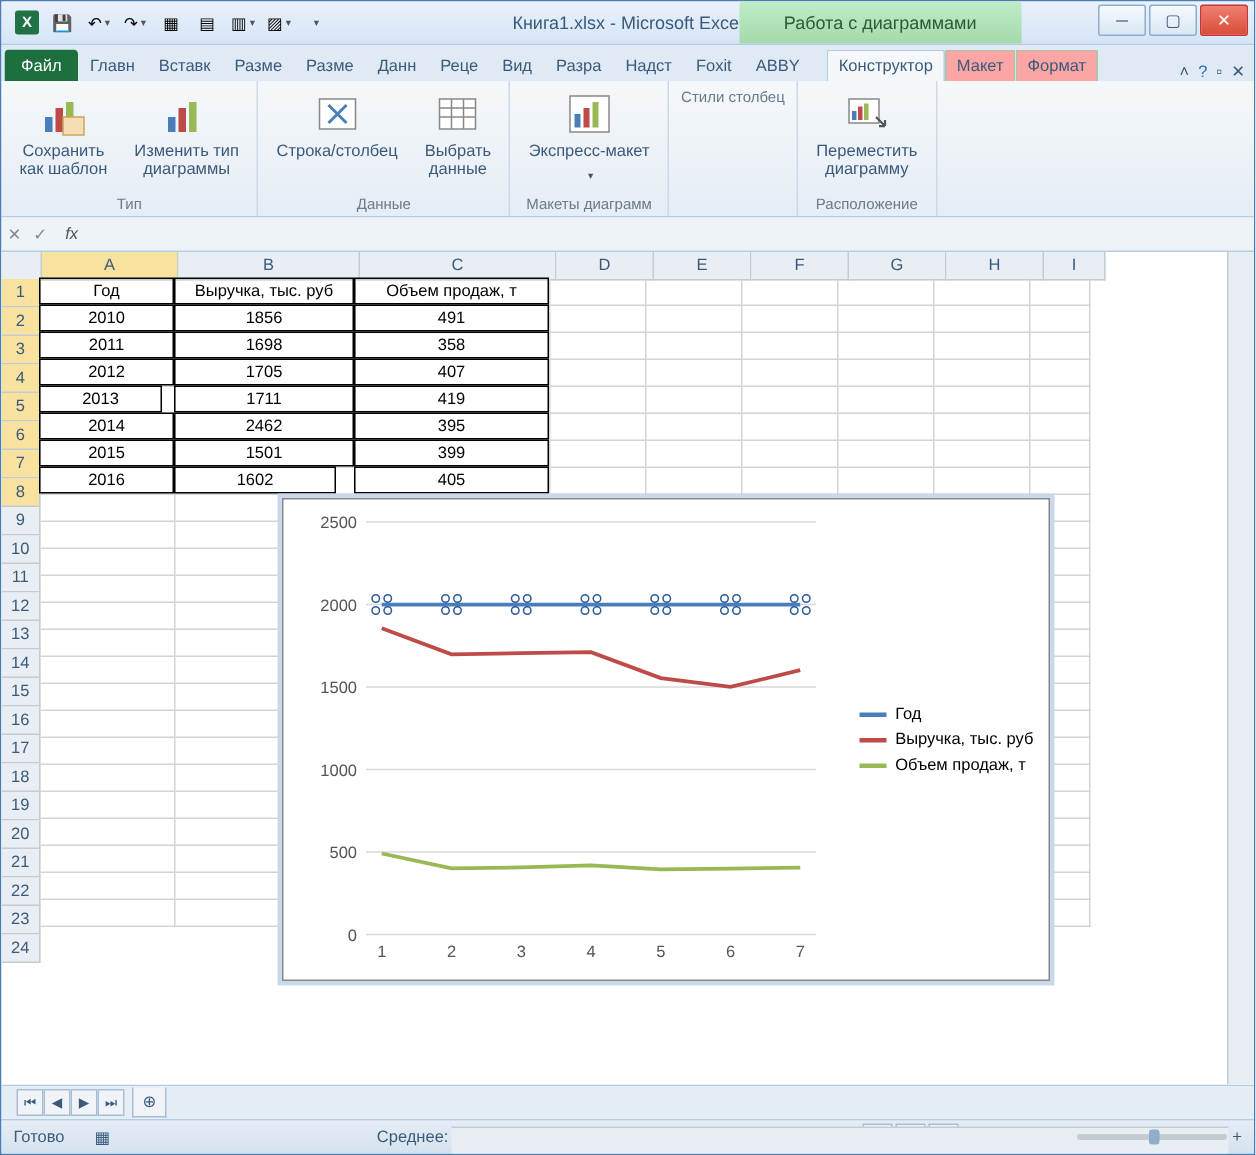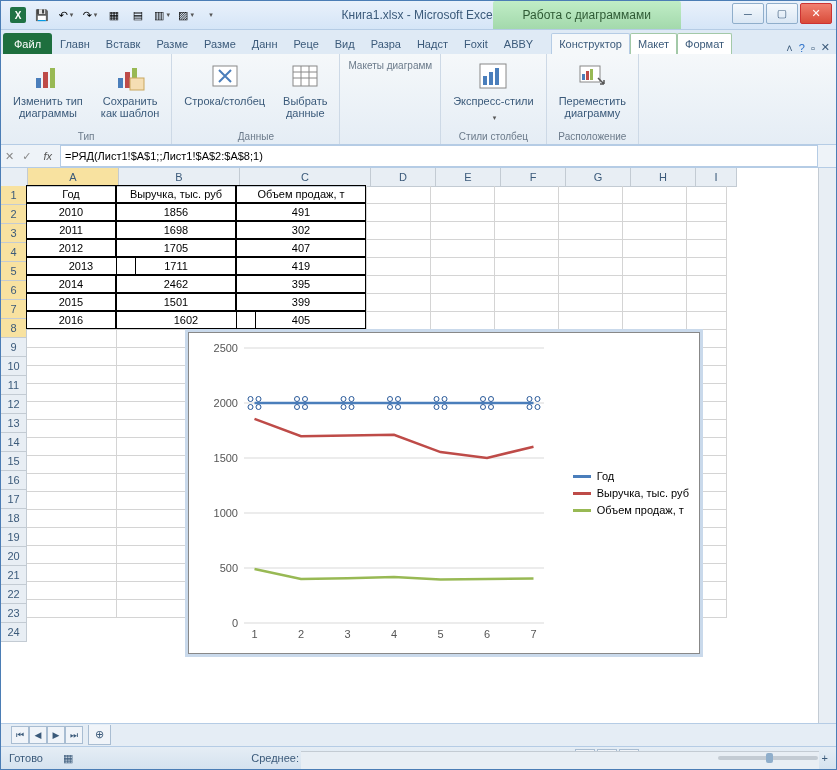--- a/index.html
+++ b/index.html
@@ -9,21 +9,21 @@
 .qat-btn{width:22px;height:22px;display:flex;align-items:center;justify-content:center;border-radius:2px}
 .excel-icon{width:16px;height:16px;background:#207245;color:#fff;font-weight:bold;font-size:10px;display:flex;align-items:center;justify-content:center;border-radius:2px}
 .title-text{position:absolute;left:50%;transform:translateX(-50%);color:#3b5a7a;font-size:12px}
 .chart-tools-hdr{position:absolute;right:155px;top:0;height:28px;padding:0 30px;background:linear-gradient(#c0edc6,#a3d9ac);color:#2e5a34;font-size:12px;display:flex;align-items:center;border-radius:2px 2px 0 0}
 .win-controls{position:absolute;right:4px;top:2px;display:flex;gap:2px}
 .win-btn{width:30px;height:19px;border:1px solid #8faecb;border-radius:2px;background:linear-gradient(#f5f9fd,#dae7f4);display:flex;align-items:center;justify-content:center;font-family:Arial;font-size:11px;color:#3b5a7a}
 .win-btn.close{background:linear-gradient(#f08070,#d94c3a);color:#fff;border-color:#c33}
 .ribbon-tabs{height:24px;background:#dfeaf5;display:flex;align-items:flex-end;padding-left:2px;border-bottom:0}
 .tab{padding:4px 7px;color:#3b5a7a;font-size:11px;cursor:pointer;border:1px solid transparent;border-bottom:none}
 .tab.file{background:#1e6f3e;color:#fff;border-radius:3px 3px 0 0;padding:4px 10px}
-.tab.chart-tab{background:#ffffff;border-color:#a3c9a8;border-radius:2px 2px 0 0}
+.tab.chart-tab{background:#fca5a5;border-color:#a3c9a8;border-radius:2px 2px 0 0}
 .tab.chart-tab.active{background:#f5f8fa;border-color:#b5cce5}
 .help-icons{margin-left:auto;display:flex;gap:6px;padding-right:6px;align-items:center;color:#3b5a7a}
 .ribbon{height:90px;background:linear-gradient(#f5f8fa,#e5edf5);border-bottom:1px solid #b5cce5;display:flex}
 .ribbon-group{border-right:1px solid #cdd9e6;padding:4px 8px 2px;display:flex;flex-direction:column;align-items:center;justify-content:space-between}
 .rg-items{display:flex;gap:10px;flex:1;align-items:flex-start}
 .rg-item{display:flex;flex-direction:column;align-items:center;gap:3px;text-align:center;font-size:11px;color:#3b5a7a;padding:2px 4px;border-radius:2px}
 .rg-icon{width:32px;height:32px;display:flex;align-items:center;justify-content:center}
 .rg-label{font-size:10px;color:#6b7a8a;padding-top:2px}
 .name-box-row{height:22px;display:flex;align-items:center;border-bottom:1px solid #b5cce5;background:#eef3f8}
 .name-box{width:120px;padding:0 6px;height:20px;border:1px solid #b5cce5;background:#fff;display:flex;align-items:center;margin-left:20px;font-size:11px}
@@ -120,34 +120,34 @@
 
   <div class="ribbon" id="ribbon">
       <div class="ribbon-group">
         <div class="rg-items">
           <div class="rg-item">
             <div class="rg-icon">
               <svg width="32" height="32">
                 <rect x="4" y="18" width="5" height="10" fill="#4a7ebb"></rect>
                 <rect x="11" y="12" width="5" height="16" fill="#be4b48"></rect>
                 <rect x="18" y="8" width="5" height="20" fill="#98b954"></rect>
+                <rect x="16" y="18" width="14" height="12" fill="#f5deb3" stroke="#c9a75e"></rect>
               </svg>
             </div>
-            <div>Изменить тип<br>диаграммы</div>
+            <div>Сохранить<br>как шаблон</div>
           </div>
           <div class="rg-item">
             <div class="rg-icon">
               <svg width="32" height="32">
                 <rect x="4" y="18" width="5" height="10" fill="#4a7ebb"></rect>
                 <rect x="11" y="12" width="5" height="16" fill="#be4b48"></rect>
                 <rect x="18" y="8" width="5" height="20" fill="#98b954"></rect>
-                <rect x="16" y="18" width="14" height="12" fill="#f5deb3" stroke="#c9a75e"></rect>
               </svg>
             </div>
-            <div>Сохранить<br>как шаблон</div>
+            <div>Изменить тип<br>диаграммы</div>
           </div>
         </div>
         <div class="rg-label">Тип</div>
       </div>
       <div class="ribbon-group">
         <div class="rg-items">
           <div class="rg-item">
             <div class="rg-icon">
               <svg width="32" height="32">
                 <rect x="4" y="6" width="24" height="20" fill="#fff" stroke="#888"></rect>
@@ -165,37 +165,37 @@
                 <line x1="12" y1="6" x2="12" y2="26" stroke="#888"></line>
                 <line x1="20" y1="6" x2="20" y2="26" stroke="#888"></line>
               </svg>
             </div>
             <div>Выбрать<br>данные</div>
           </div>
         </div>
         <div class="rg-label">Данные</div>
       </div>
       <div class="ribbon-group">
-        <div class="rg-label">Макеты диаграмм</div>
-      </div>
-      <div class="ribbon-group">
         <div class="rg-items">
           <div class="rg-item">
             <div class="rg-icon">
               <svg width="32" height="32">
                 <rect x="3" y="4" width="26" height="24" fill="#fff" stroke="#888"></rect>
                 <rect x="6" y="16" width="4" height="9" fill="#4a7ebb"></rect>
-                <rect x="12" y="12" width="4" height="13" fill="#4a7ebb"></rect>
-                <rect x="18" y="8" width="4" height="17" fill="#4a7ebb"></rect>
+                <rect x="12" y="12" width="4" height="13" fill="#be4b48"></rect>
+                <rect x="18" y="8" width="4" height="17" fill="#98b954"></rect>
               </svg>
             </div>
-            <div>Экспресс-стили</div>
+            <div>Экспресс-макет</div>
             <div><span class="drop-arrow">▾</span></div>
           </div>
         </div>
+        <div class="rg-label">Макеты диаграмм</div>
+      </div>
+      <div class="ribbon-group">
         <div class="rg-label">Стили столбец</div>
       </div>
       <div class="ribbon-group">
         <div class="rg-items">
           <div class="rg-item">
             <div class="rg-icon">
               <svg width="32" height="32">
                 <rect x="4" y="6" width="20" height="16" fill="#fff" stroke="#888"></rect>
                 <rect x="6" y="14" width="3" height="6" fill="#4a7ebb"></rect>
                 <rect x="10" y="11" width="3" height="9" fill="#be4b48"></rect>
@@ -207,23 +207,20 @@
           </div>
         </div>
         <div class="rg-label">Расположение</div>
       </div>
     </div>
 
   <div class="name-box-row">
     <span style="padding:0 4px;color:#888">✕</span>
     <span style="padding:0 4px;color:#888">✓</span>
     <span class="fx-label">fx</span>
-    <div class="formula-bar">
-        <span>=РЯД(Лист1!$A$1;;Лист1!$A$2:$A$8;1)</span>
-      </div>
   </div>
 
   <div class="grid-area">
     <div class="col-headers" id="col-headers">
       <div class="corner"></div>
     <div class="col-h sel" style="width: 90px;">A</div>
         <div class="col-h" style="width: 120px;">B</div>
         <div class="col-h" style="width: 130px;">C</div>
         <div class="col-h" style="width: 64px;">D</div>
         <div class="col-h" style="width: 64px;">E</div>
@@ -476,35 +473,35 @@
         <div class="cell" style="left: 660px; top: 396px; width: 40px;"></div>
         <div class="cell" style="left: 660px; top: 414px; width: 40px;"></div>
         <div class="cell bordered center" style="left: 0px; top: 0px; width: 90px;">Год</div>
         <div class="cell bordered center" style="left: 90px; top: 0px; width: 120px;">Выручка, тыс. руб</div>
         <div class="cell bordered center" style="left: 210px; top: 0px; width: 130px;">Объем продаж, т</div>
         <div class="cell bordered center" style="left: 0px; top: 18px; width: 90px;">2010</div>
         <div class="cell bordered center" style="left: 90px; top: 18px; width: 120px;">1856</div>
         <div class="cell bordered center" style="left: 210px; top: 18px; width: 130px;">491</div>
         <div class="cell bordered center" style="left: 0px; top: 36px; width: 90px;">2011</div>
         <div class="cell bordered center" style="left: 90px; top: 36px; width: 120px;">1698</div>
-        <div class="cell bordered center" style="left: 210px; top: 36px; width: 130px;">302</div>
+        <div class="cell bordered center" style="left: 210px; top: 36px; width: 130px;">358</div>
         <div class="cell bordered center" style="left: 0px; top: 54px; width: 90px;">2012</div>
         <div class="cell bordered center" style="left: 90px; top: 54px; width: 120px;">1705</div>
         <div class="cell bordered center" style="left: 210px; top: 54px; width: 130px;">407</div>
-        <div class="cell bordered center" style="left: 0px; top: 72px; width: 110px;">2013</div>
+        <div class="cell bordered center" style="left: 0px; top: 72px; width: 82px;">2013</div>
         <div class="cell bordered center" style="left: 90px; top: 72px; width: 120px;">1711</div>
         <div class="cell bordered center" style="left: 210px; top: 72px; width: 130px;">419</div>
         <div class="cell bordered center" style="left: 0px; top: 90px; width: 90px;">2014</div>
         <div class="cell bordered center" style="left: 90px; top: 90px; width: 120px;">2462</div>
         <div class="cell bordered center" style="left: 210px; top: 90px; width: 130px;">395</div>
         <div class="cell bordered center" style="left: 0px; top: 108px; width: 90px;">2015</div>
         <div class="cell bordered center" style="left: 90px; top: 108px; width: 120px;">1501</div>
         <div class="cell bordered center" style="left: 210px; top: 108px; width: 130px;">399</div>
         <div class="cell bordered center" style="left: 0px; top: 126px; width: 90px;">2016</div>
-        <div class="cell bordered center" style="left: 90px; top: 126px; width: 140px;">1602</div>
+        <div class="cell bordered center" style="left: 90px; top: 126px; width: 108px;">1602</div>
         <div class="cell bordered center" style="left: 210px; top: 126px; width: 130px;">405</div>
       </div>
     <div class="scrollbar-v"></div>
 
     <div class="chart-object" id="chart-obj" style="left: 187px; top: 164px; width: 510px; height: 320px;">
       <svg id="chart-svg" width="510" height="320">
           <line x1="55" y1="290" x2="355" y2="290" stroke="#d9d9d9"></line>
           <text x="49" y="294" text-anchor="end" font-size="11" fill="#555">0</text>
           <line x1="55" y1="235" x2="355" y2="235" stroke="#d9d9d9"></line>
           <text x="49" y="239" text-anchor="end" font-size="11" fill="#555">500</text>

